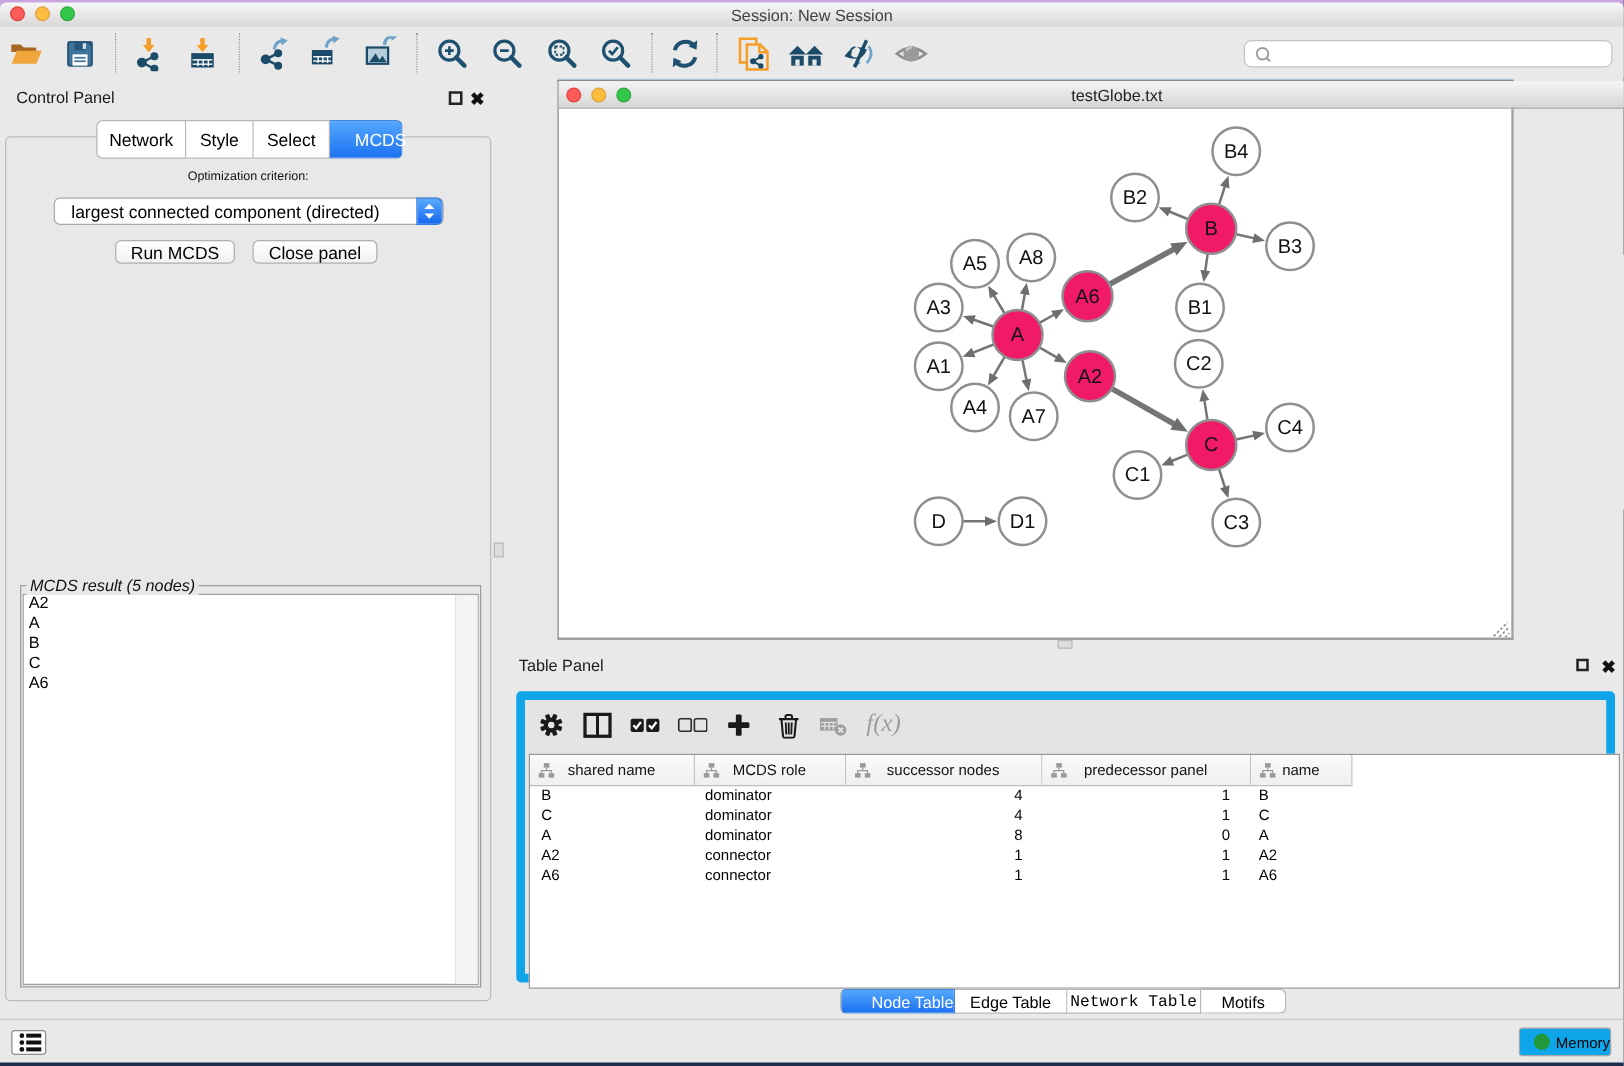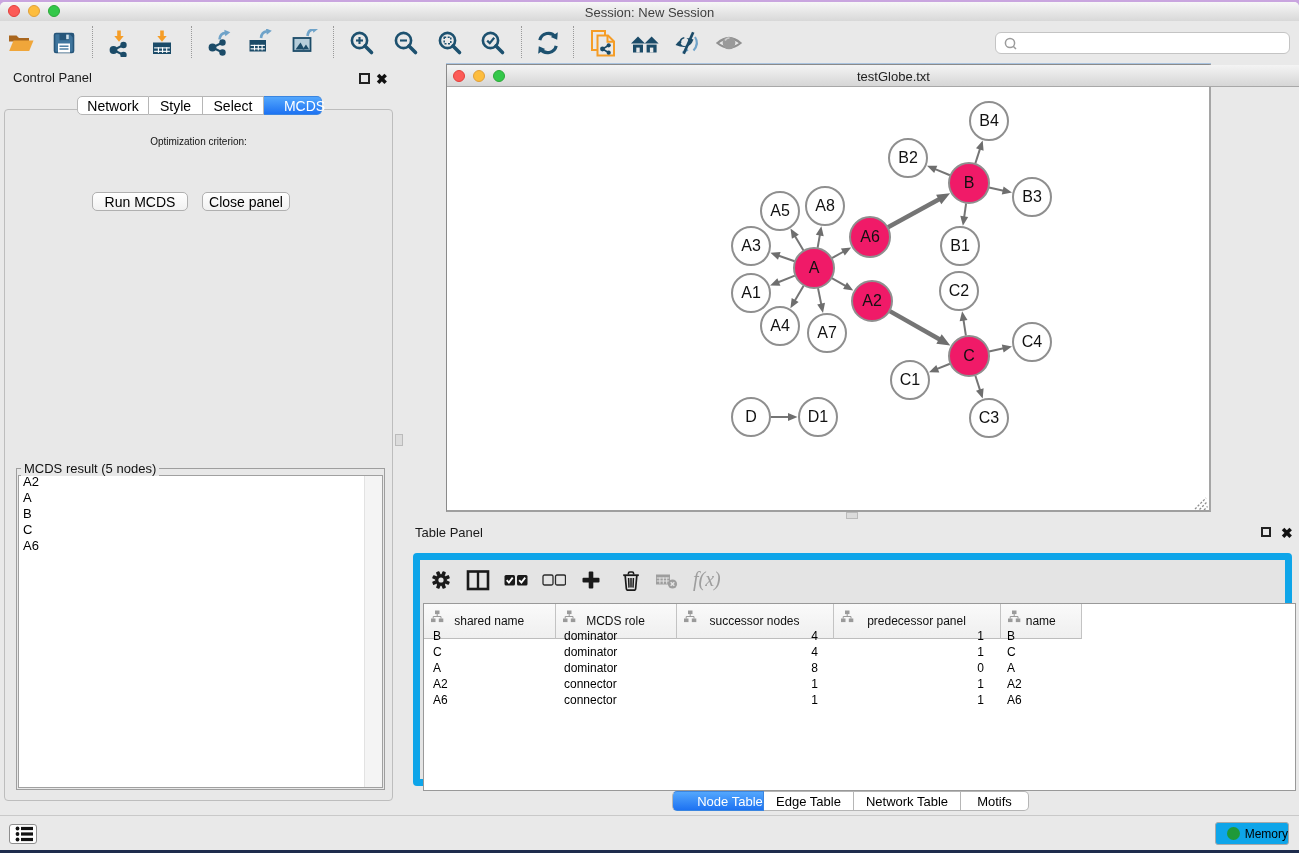--- a/index.html
+++ b/index.html
@@ -26,43 +26,43 @@
 .ticon { top:7px; width:28px; height:28px; }
 #searchbox { left:995px; top:11px; width:295px; height:22px; background:#fff;
   border:1px solid #c4c4c4; border-radius:6px; }
 
 
 #cpHeader { left:13px; top:68px; font-size:13px; color:#1a1a1a; }
 #cpMax { left:359px; top:71px; width:11px; height:11px; border:2px solid #222; }
 #cpClose { left:376px; top:69px; font-size:14px; font-weight:bold; color:#111; }
 #cpPanel { left:4px; top:107px; width:389px; height:692px; background:#e8e8e8;
   border:1px solid #bdbdbd; border-radius:4px; }
-.tabgroup { display:flex; height:19px; font-size:14px;justify-content:center; }
+.tabgroup { display:flex; height:31px; font-size:14px;justify-content:center; }
 .tabgroup .tab { background:#fff; border:1px solid #b6b6b6; border-left:none;
   display:flex; align-items:center; justify-content:center; color:#000; }
 .tabgroup .tab:first-child { border-left:1px solid #b6b6b6; border-radius:5px 0 0 5px; }
 .tabgroup .tab:last-child { border-radius:0 5px 5px 0; }
 .tabgroup .sel { background:linear-gradient(#53a7fd,#1d72f2); color:#fff; border-color:#3a85e0;padding-left:24px; }
 #cpTabs { left:77px; top:94px; width:245px; }
 #cpTabs .tab:nth-child(1){ width:72px; }
 #cpTabs .tab:nth-child(2){ width:54px; }
 #cpTabs .tab:nth-child(3){ width:61px; }
 #cpTabs .tab:nth-child(4){ width:58px; }
 #optLabel { left:4px; top:134px; width:389px; text-align:center; font-size:10px; color:#111; }
 #combo { left:43px; top:156px; width:312px; height:22px; background:#fff;
   border:1px solid #ababab; border-radius:5px; font-size:14px; color:#000; }
 #combo span { position:absolute; left:13px; top:2px; }
 #comboBtn { position:absolute; right:0; top:-1px; width:21px; height:22px; border-radius:0 5px 5px 0;
   background:linear-gradient(#5aabfe,#1668f0); border:1px solid #2f7de4; }
 .btn { background:linear-gradient(#ffffff,#f1f1f1); border:1px solid #b0b0b0; border-radius:5px;
   font-size:14px; color:#000; display:flex; align-items:center; justify-content:center; }
 #btnRun { left:92px; top:190px; width:96px; height:19px; }
-#btnClose { left:202px; top:190px; width:88px; height:19px; }
+#btnClose { left:202px; top:190px; width:100px; height:19px; }
 #fieldset { left:16px; top:466px; width:369px; height:322px; border:1px solid #9e9e9e; }
-#fsLabel { left:21px; top:459px; background:#e8e8e8; padding:0 3px; font-size:13px; color:#111; z-index:6; }
+#fsLabel { left:21px; top:459px; background:#e8e8e8; padding:0 3px; font-size:13px; color:#111; z-index:6;font-style:italic; }
 #fsList { left:18px; top:473px; width:365px; height:313px; background:#fff; border:1px solid #a0a0a0; font-size:13px; z-index:4; }
 #fsList .item { padding-left:4px; height:16px; line-height:16px; color:#000; }
 #fsList .item:first-child { margin-top:-2px; }
 #fsScroll { left:345px; top:0px; width:18px; height:311px; background:#f4f4f4; border-left:1px solid #e2e2e2; position:absolute; }
 
 
 #netwin { left:404px; top:62px; width:765px; height:448px; background:#fff;
   border:1px solid #8a8a8a; border-bottom:2px solid #9f9f9f; border-right:2px solid #a5a5a5; box-shadow:0 -1px 0 #aac4e0;margin-left:42px; }
 #netTitle { left:0; top:0; width:893px; height:22px; background:linear-gradient(#f4f4f4,#d6d6d6);
   border-bottom:1px solid #a8a8a8; }
@@ -77,31 +77,31 @@
 #vsplitHandle { left:395px; top:432px; width:8px; height:12px; background:#dcdcdc; border:1px solid #bbb; }
 #hsplitHandle { left:846px; top:510px; width:12px; height:7px; background:#dcdcdc; border:1px solid #bbb; }
 
 
 #tpHeader { left:415px; top:523px; font-size:13px; color:#1a1a1a; }
 #tpMax { left:1261px; top:525px; width:10px; height:10px; border:2px solid #222; }
 #tpClose { left:1281px; top:523px; font-size:14px; font-weight:bold; color:#111; }
 #tpInset { left:413px; top:551px; width:879px; height:233px; background:#e4e4e4;
   border:7px solid #0ea5e9; border-radius:4px; }
 #tbl { position:absolute; left:3px; top:43px; width:873px; height:188px; background:#fff; border:1px solid #999; }
-.th { position:absolute; top:0; height:35px; background:linear-gradient(#fafafa,#efefef);
+.th { position:absolute; top:0; height:25px; background:linear-gradient(#fafafa,#efefef);
   border-right:1px solid #c3c3c3; border-bottom:1px solid #bdbdbd; font-size:12px; color:#111;
   display:flex; align-items:center; justify-content:center; }
 .rowtxt { position:absolute; font-size:12px; color:#000; height:16px; line-height:16px; }
 
 
 #tblTabs { left:672px; top:789px; }
 #tblTabs .tab { font-size:13px; height:20px; }
 #tblTabs .tab:nth-child(1){ width:92px; }
 #tblTabs .tab:nth-child(2){ width:90px; }
-#tblTabs .tab:nth-child(3){ width:107px; }
+#tblTabs .tab:nth-child(3){ width:107px;font-family:Liberation Mono, monospace; }
 #tblTabs .tab:nth-child(4){ width:68px; }
 
 
 #statusline { left:0; top:813px; width:1299px; height:1px; background:#c9c9c9; }
 #listbtn { left:9px; top:822px; width:28px; height:20px; background:#fdfdfd; border:1px solid #8d8d8d; border-radius:3px; }
 #membtn { left:1215px; top:820px; width:74px; height:23px; background:#0ea5e9; border:1px solid #a9a9a9; border-radius:3px;
   font-size:12px; color:#000; display:flex; align-items:center; }
 #membtn i { width:13px; height:13px; border-radius:50%; background:#1f9939; margin:0 5px 0 11px; }
 </style>
 </head>
@@ -250,20 +250,29 @@
   <div id="cpMax" class="abs"></div>
   <div id="cpClose" class="abs">✖</div>
   <div id="cpPanel" class="abs"></div>
   <div id="cpTabs" class="abs tabgroup">
     <div class="tab">Network</div>
       <div class="tab">Style</div>
       <div class="tab">Select</div>
       <div class="tab sel">MCDS</div>
   </div>
   <div id="optLabel" class="abs">Optimization criterion:</div>
+  <div id="combo" class="abs">
+      <span>largest connected component (directed)</span>
+    <div id="comboBtn">
+        <svg width="19" height="20" viewBox="0 0 19 20" style="position:absolute;left:0;top:0">
+          <polygon points="5.5,8.2 9.5,4 13.5,8.2" fill="#fff"></polygon>
+          <polygon points="5.5,11.8 9.5,16 13.5,11.8" fill="#fff"></polygon>
+        </svg>
+      </div>
+  </div>
   <div id="btnRun" class="abs btn">Run MCDS</div>
   <div id="btnClose" class="abs btn">Close panel</div>
   <div id="fieldset" class="abs"></div>
   <div id="fsLabel" class="abs">MCDS result (5 nodes)</div>
   <div id="fsList" class="abs">
     <div class="item">A2</div>
       <div class="item">A</div>
       <div class="item">B</div>
       <div class="item">C</div>
       <div class="item">A6</div>

